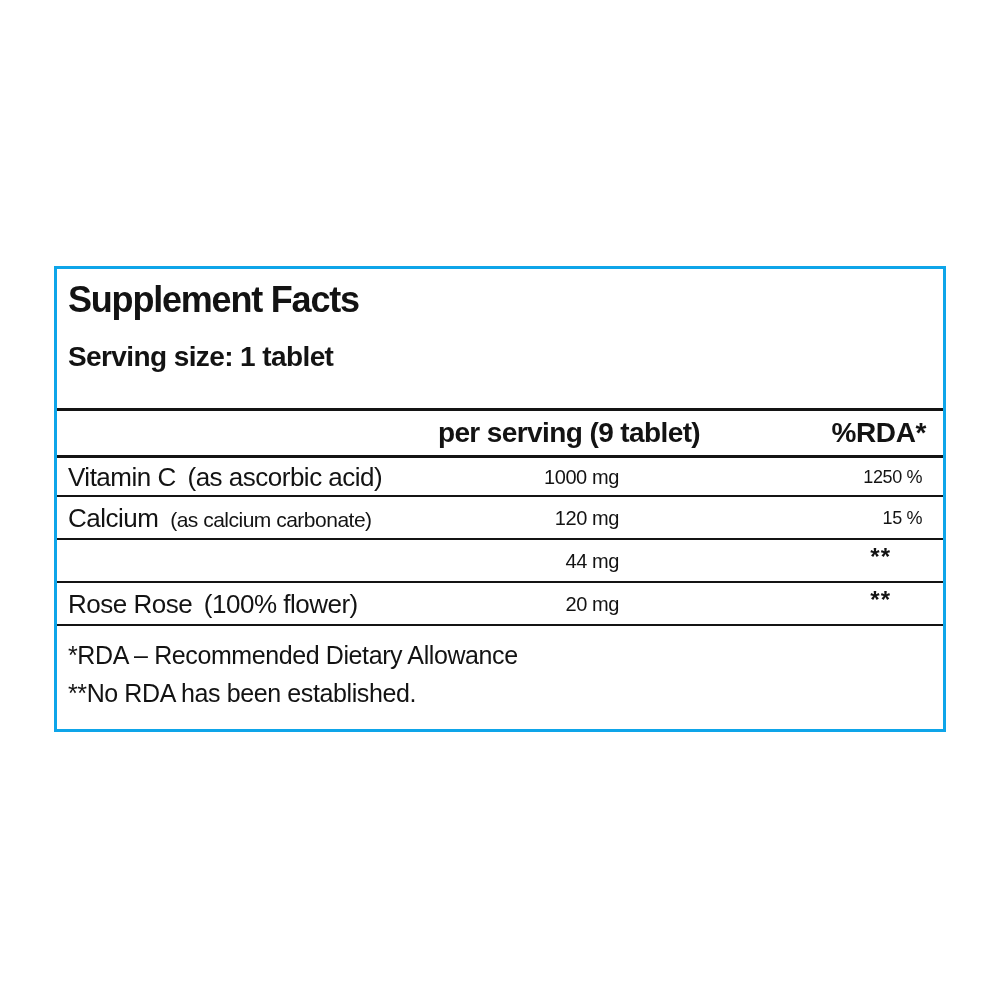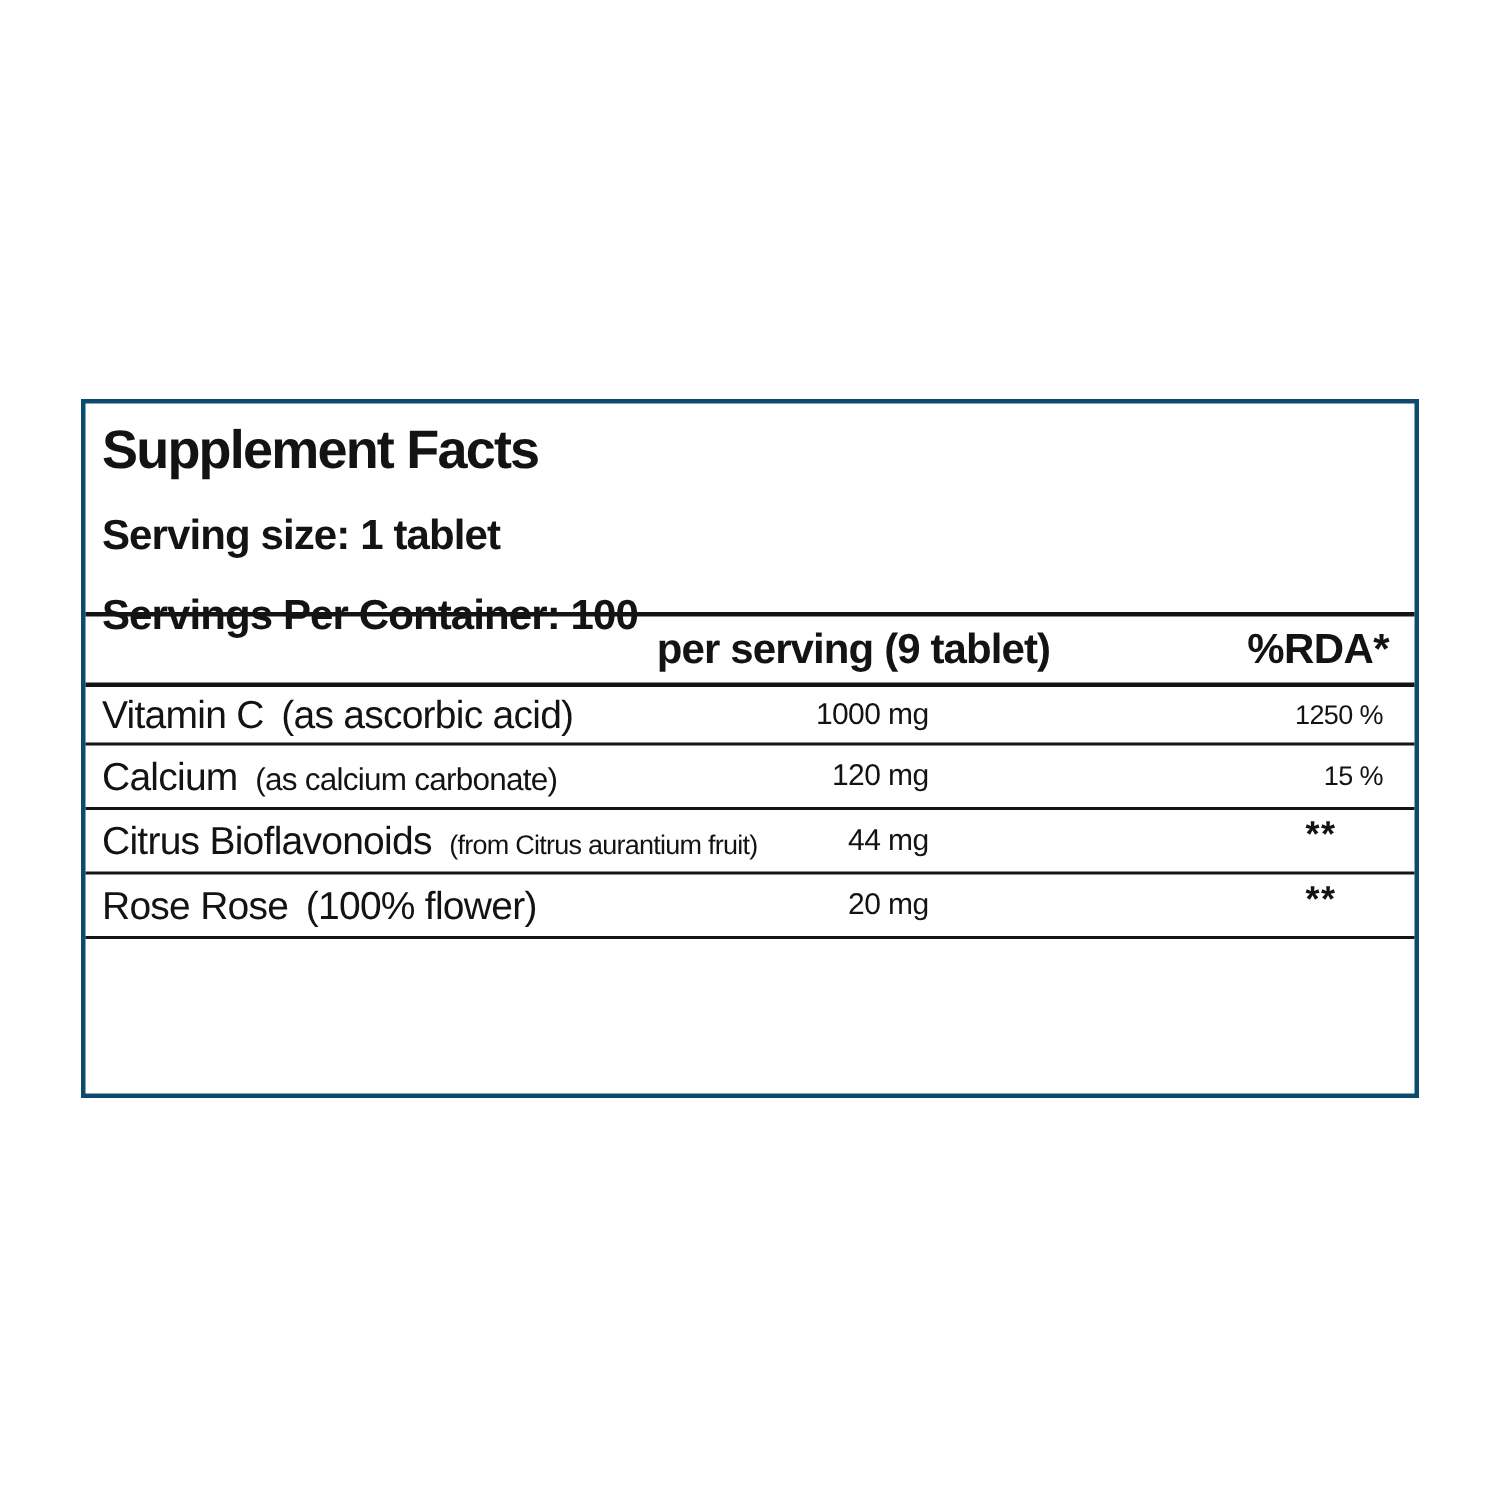--- a/index.html
+++ b/index.html
@@ -13,21 +13,21 @@
     color: #131313;
     -webkit-font-smoothing: antialiased;
   }
   .panel {
     position: absolute;
     left: 54px;
     top: 266px;
     width: 892px;
     height: 466px;
     box-sizing: border-box;
-    border: 3px solid #0c4a6e;
+    border: 3px solid #0ea5e9;
     background: #ffffff;
   }
   
   .top {
     box-sizing: border-box;
     height: 139px;
     padding: 13px 12px 0 11px;
   }
   .title {
     margin: 0;
@@ -128,21 +128,20 @@
   }
 </style>
 </head>
 <body>
 
 <div class="panel">
 
   <div class="top">
     <h1 class="title">Supplement Facts</h1>
     <div class="serving-line">Serving size: 1 tablet</div>
-    <div class="serving-line">Servings Per Container: 100</div>
   </div>
 
   <div class="colhead">
     <span class="ch-amount">per serving (9 tablet)</span>
     <span class="ch-rda">%RDA*</span>
   </div>
 
   <div class="rows">
 
     <div class="row first">
@@ -157,33 +156,33 @@
     <div class="row">
       <div class="cell-name">
         <span>Calcium</span>
         <span class="note note-md">(as calcium carbonate)</span>
       </div>
       <div class="cell-amount">120 mg</div>
       <div class="cell-rda">15 %</div>
     </div>
 
     <div class="row">
-      <div class="cell-name">
-        <span>Citrus Bioflavonoids</span>
-        <span class="note note-sm">(from Citrus aurantium fruit)</span>
-      </div>
       <div class="cell-amount">44 mg</div>
       <div class="cell-rda stars">**</div>
     </div>
 
     <div class="row">
       <div class="cell-name">
         <span>Rose Rose</span>
         <span class="note note-lg">(100% flower)</span>
       </div>
       <div class="cell-amount">20 mg</div>
       <div class="cell-rda stars">**</div>
     </div>
 
   </div>
 
+  <div class="footer">
+    <div class="footnote">*RDA – Recommended Dietary Allowance</div>
+    <div class="footnote">**No RDA has been established.</div>
+  </div>
 
 </div>
 
 </body></html>

